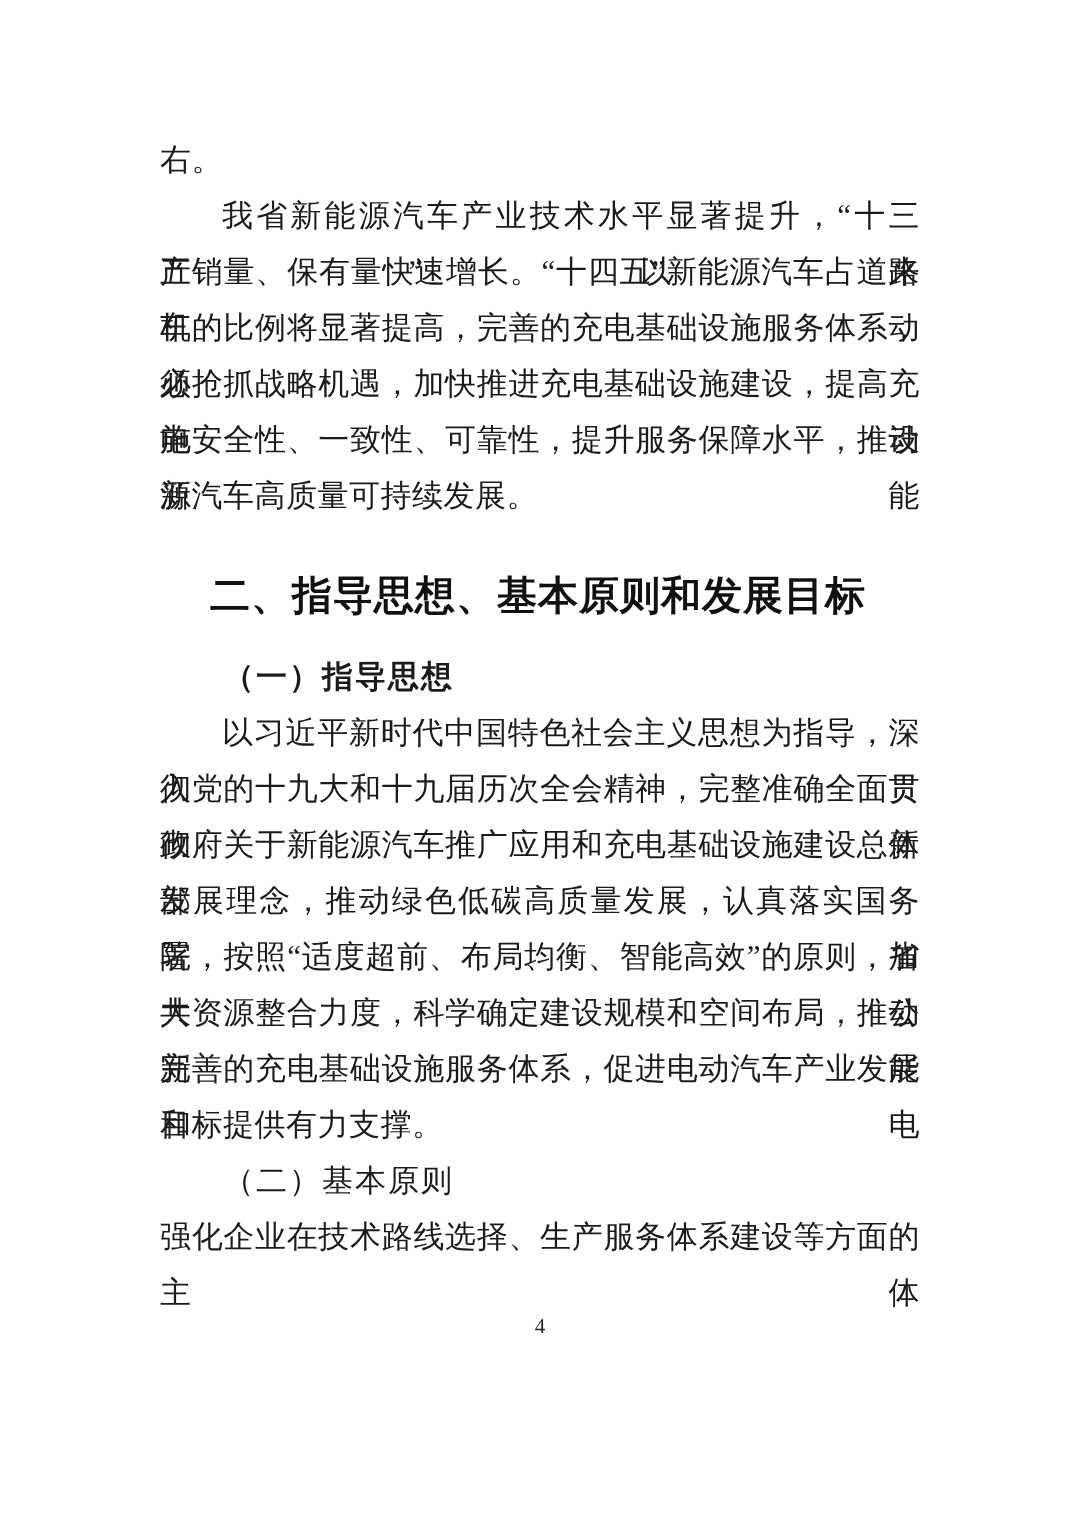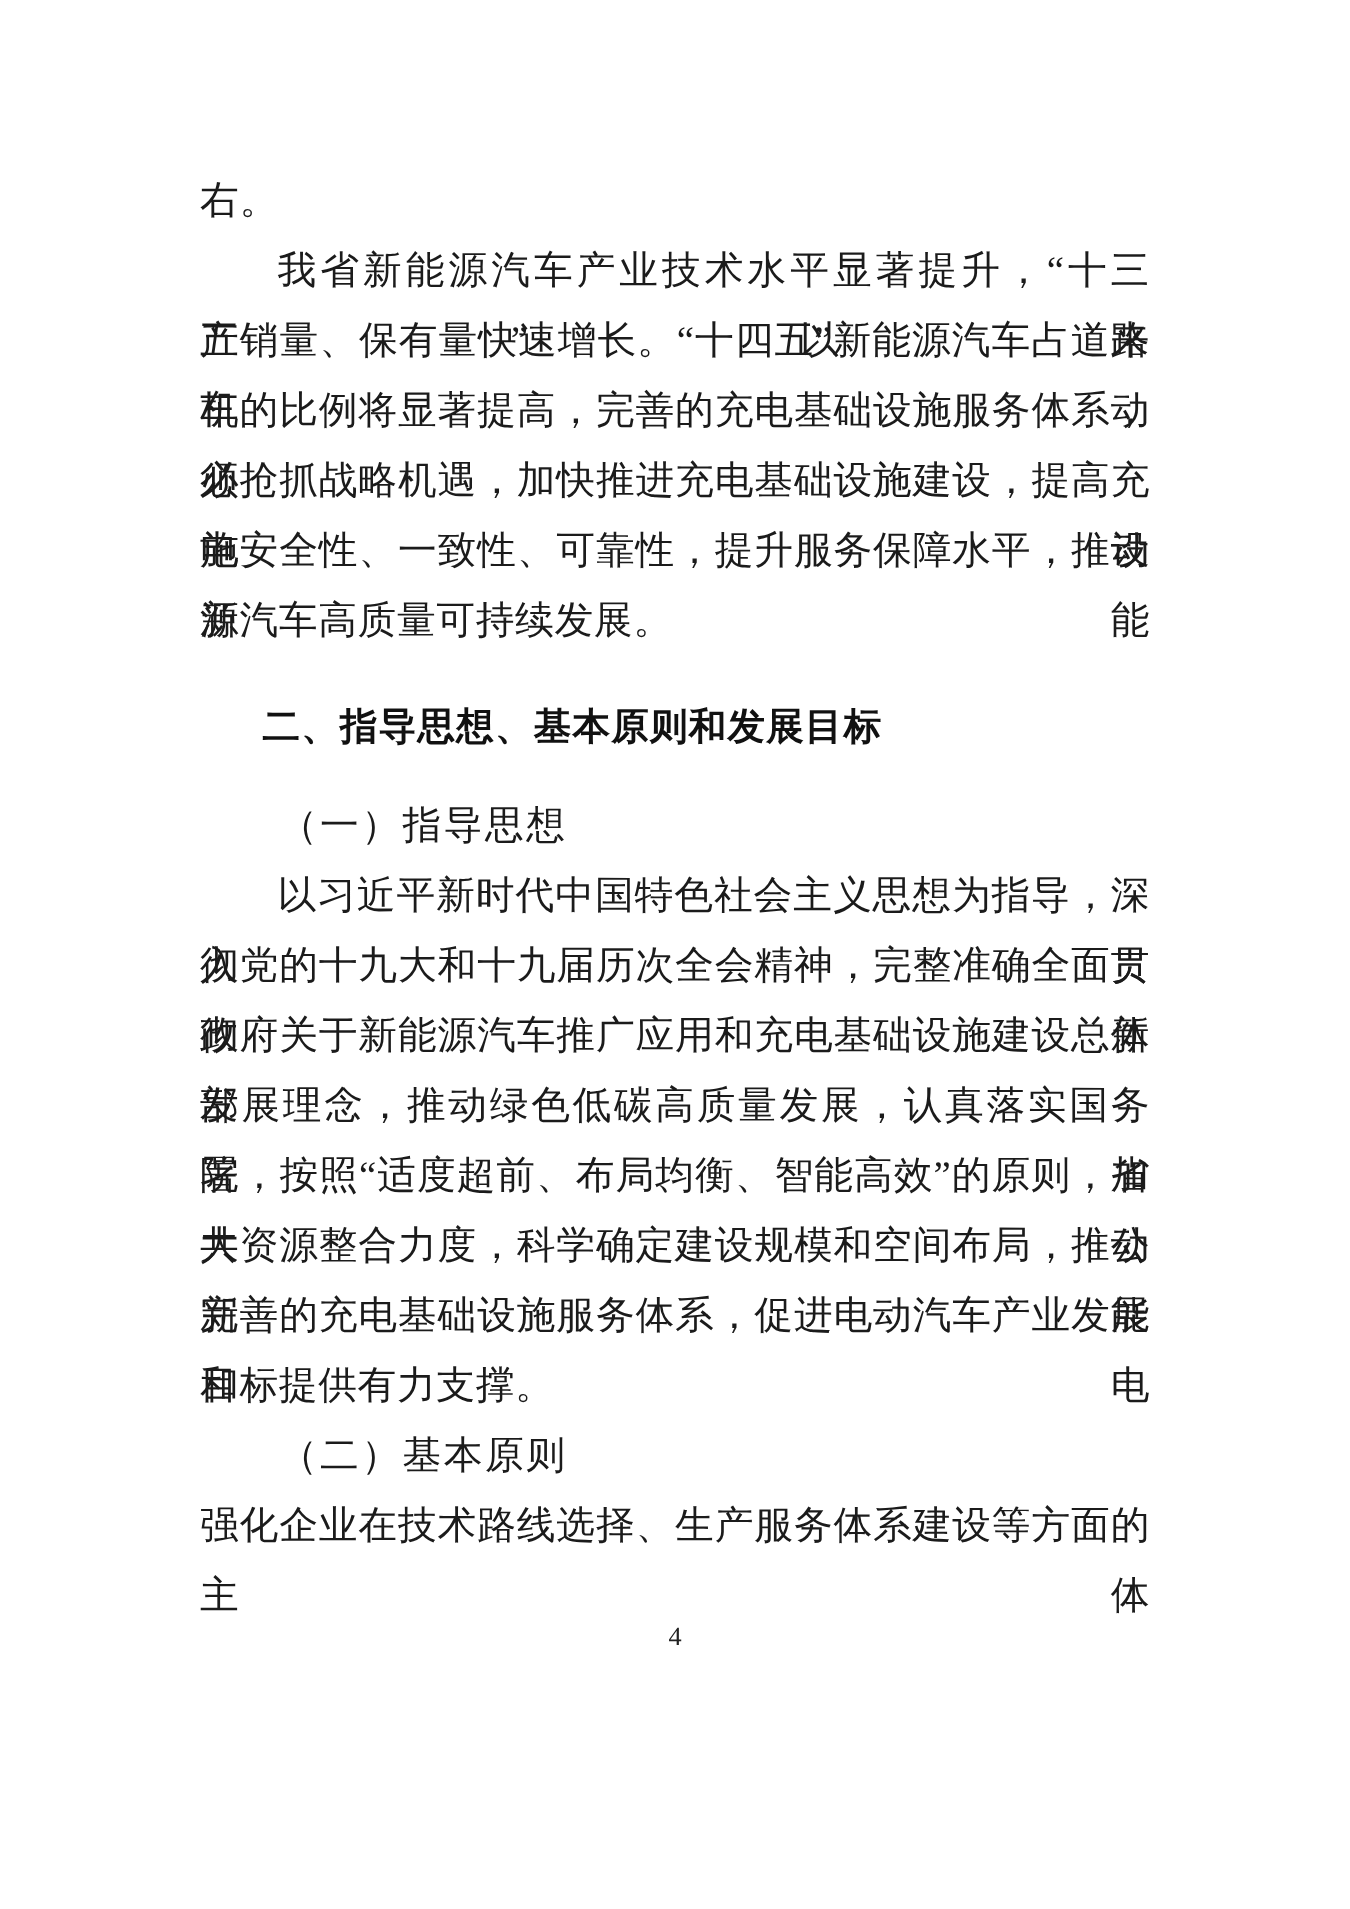--- a/index.html
+++ b/index.html
@@ -34,34 +34,35 @@
     text-align-last: justify;
     text-justify: inter-character;
   }
   .indent {
     text-indent: 2em;
   }
   .short {
     text-align: left;
   }
   .heading {
-    margin-top: 30px;
-    font-family: Liberation Serif, serif;
+    margin-top: 47px;
+    font-family: Liberation Mono, monospace;
     font-weight: 700;
-    font-size: 30px;
+    font-size: 40px;
     letter-spacing: 1px;
     text-indent: 50px;
     color: #111111;
   }
   .sub {
     text-indent: 63px;
     letter-spacing: 2px;
   }
   .sub1 {
     margin-top: 22px;
+    font-weight: bold;
   }
   .lead-bold {
     font-weight: 700;
     letter-spacing: 1px;
   }
   .page-number {
     margin-top: 46px;
     height: 30px;
     line-height: 30px;
     text-align: center;

